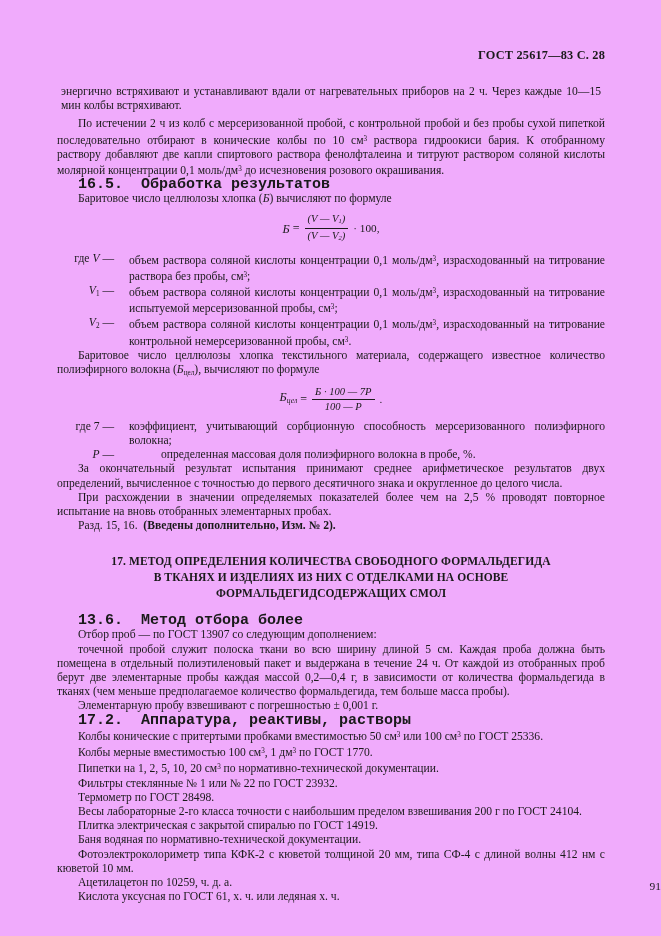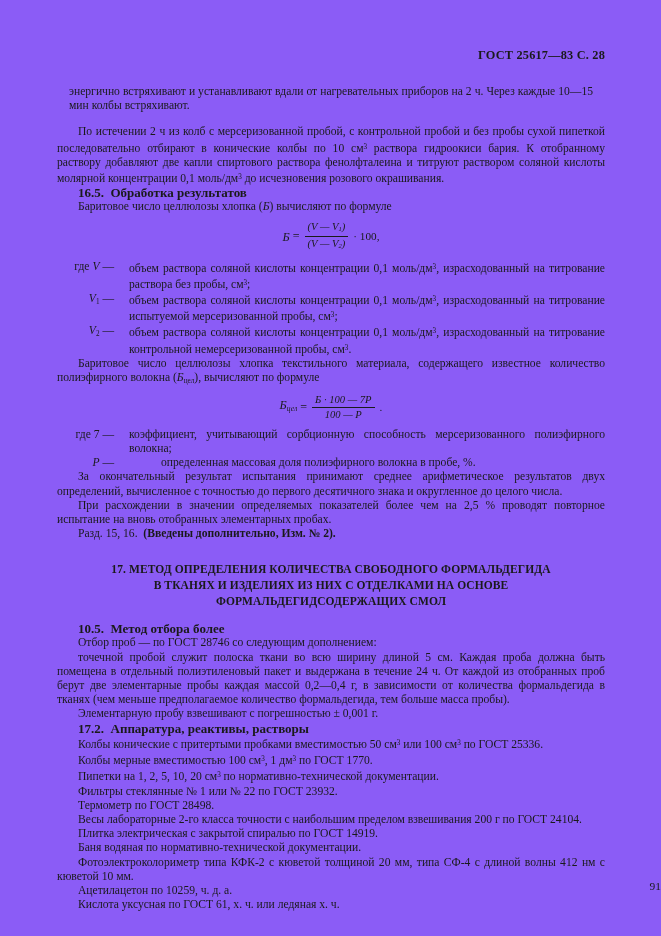--- a/index.html
+++ b/index.html
@@ -4,21 +4,21 @@
 <style>
   html, body {
     margin: 0;
     padding: 0;
     background: #ffffff;
   }
   .page {
     position: relative;
     width: 661px;
     height: 936px;
-    background: #8b5cf6;
+    background: #f0abfc;
     font-family: "Liberation Serif", "DejaVu Serif", serif;
     color: #1a1a1a;
     overflow: hidden;
     box-sizing: border-box;
   }
   .content {
     position: absolute;
     left: 57px;
     top: 0;
     width: 548px;
@@ -36,32 +36,33 @@
     line-height: 14.2px;
     text-align: justify;
     text-justify: inter-word;
   }
   p.para {
     margin: 0;
     text-indent: 21px;
     text-align: justify;
   }
   p.noindent {
-    margin: 12px;
+    margin: 4px;
     text-indent: 0;
     text-align: justify;
   }
   p.last {
     text-align: left;
   }
   .subhead {
     margin: 0;
     text-indent: 21px;
     font-weight: bold;
-    font-size: 13px;
+    font-size: 15px;
+    font-family: Liberation Mono, monospace;
   }
   .subhead .num {
     font-weight: bold;
   }
   .formula {
     text-align: center;
     margin: 6px 0 7px 0;
   }
   .frac {
     display: inline-block;
@@ -213,23 +214,23 @@
       <p class="para"><span>Разд. 15, 16.</span>&nbsp; <span class="bold">(Введены дополнительно, Изм. № 2).</span></p>
 
       <div class="gap-lg"></div>
 
       <p class="sec-title">17.  МЕТОД ОПРЕДЕЛЕНИЯ КОЛИЧЕСТВА СВОБОДНОГО ФОРМАЛЬДЕГИДА</p>
       <p class="sec-title">В ТКАНЯХ И ИЗДЕЛИЯХ ИЗ НИХ С ОТДЕЛКАМИ НА ОСНОВЕ</p>
       <p class="sec-title">ФОРМАЛЬДЕГИДСОДЕРЖАЩИХ СМОЛ</p>
 
       <div class="gap-md"></div>
 
-      <p class="subhead"><span class="num">10.5.</span>&nbsp; <span>Метод отбора более</span></p>
-
-      <p class="para last">Отбор проб — по ГОСТ  28746 со следующим дополнением:</p>
+      <p class="subhead"><span class="num">13.6.</span>&nbsp; <span>Метод отбора более</span></p>
+
+      <p class="para last">Отбор проб — по ГОСТ  13907 со следующим дополнением:</p>
 
       <p class="para">точечной пробой служит полоска ткани во всю ширину длиной 5 см. Каждая проба должна быть помещена в отдельный полиэтиленовый пакет и выдержана в течение 24 ч. От каждой из отобранных проб берут две элементарные пробы каждая массой 0,2—0,4 г, в зависимости от количества формальдегида в тканях (чем меньше предполагаемое количество формальдегида, тем больше масса пробы).</p>
 
       <p class="para last">Элементарную пробу взвешивают с погрешностью ± 0,001 г.</p>
 
       <p class="subhead"><span class="num">17.2.</span>&nbsp; <span>Аппаратура, реактивы, растворы</span></p>
 
       <p class="para last"><span>Колбы конические с притертыми пробками вместимостью 50 см</span><sup>3</sup><span> или 100 см</span><sup>3</sup><span> по ГОСТ 25336.</span></p>
 
       <p class="para last"><span>Колбы мерные вместимостью 100 см</span><sup>3</sup><span>, 1 дм</span><sup>3</sup><span> по ГОСТ 1770.</span></p>

